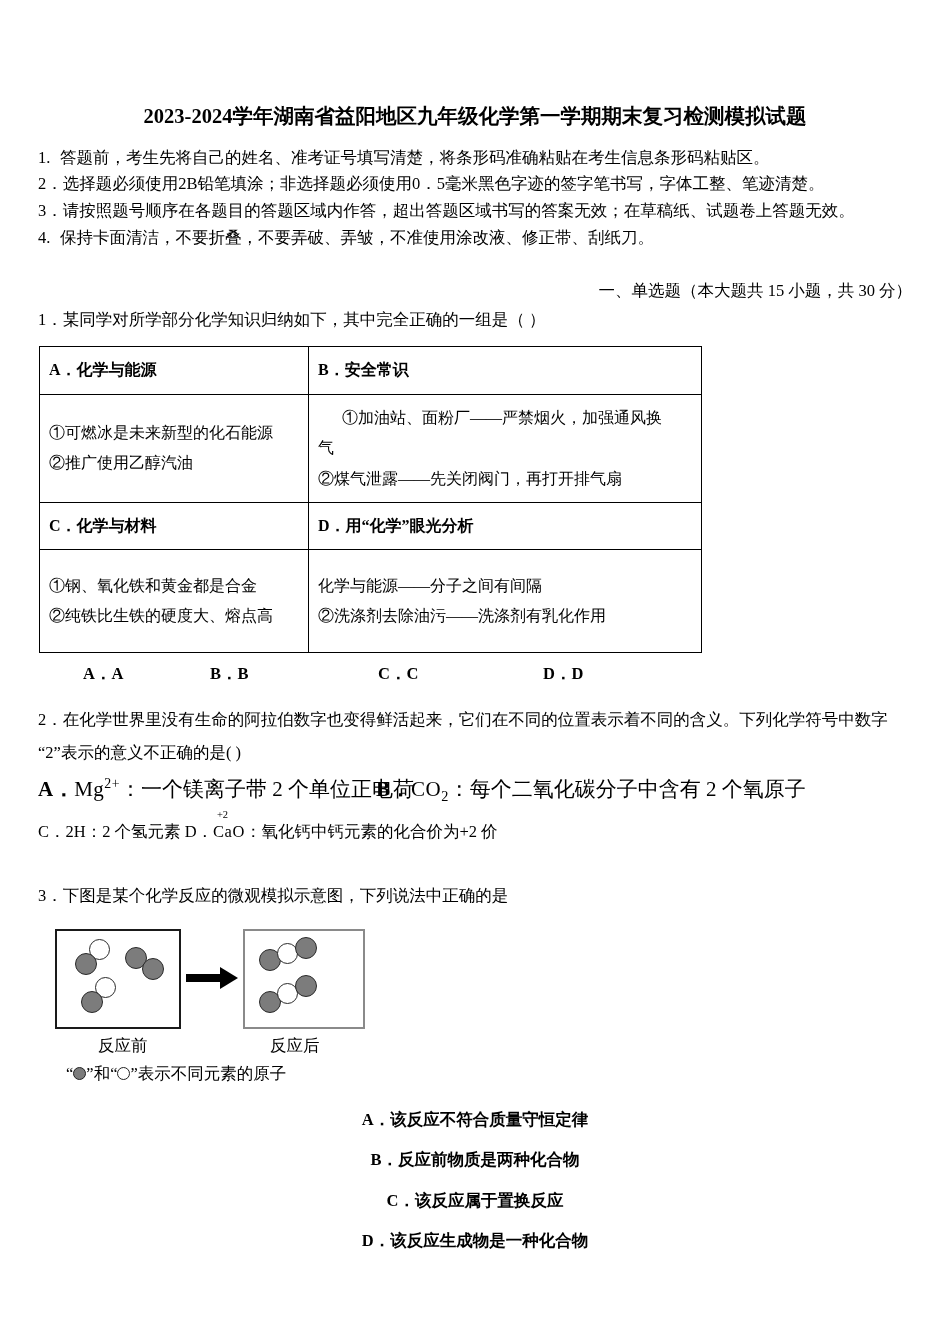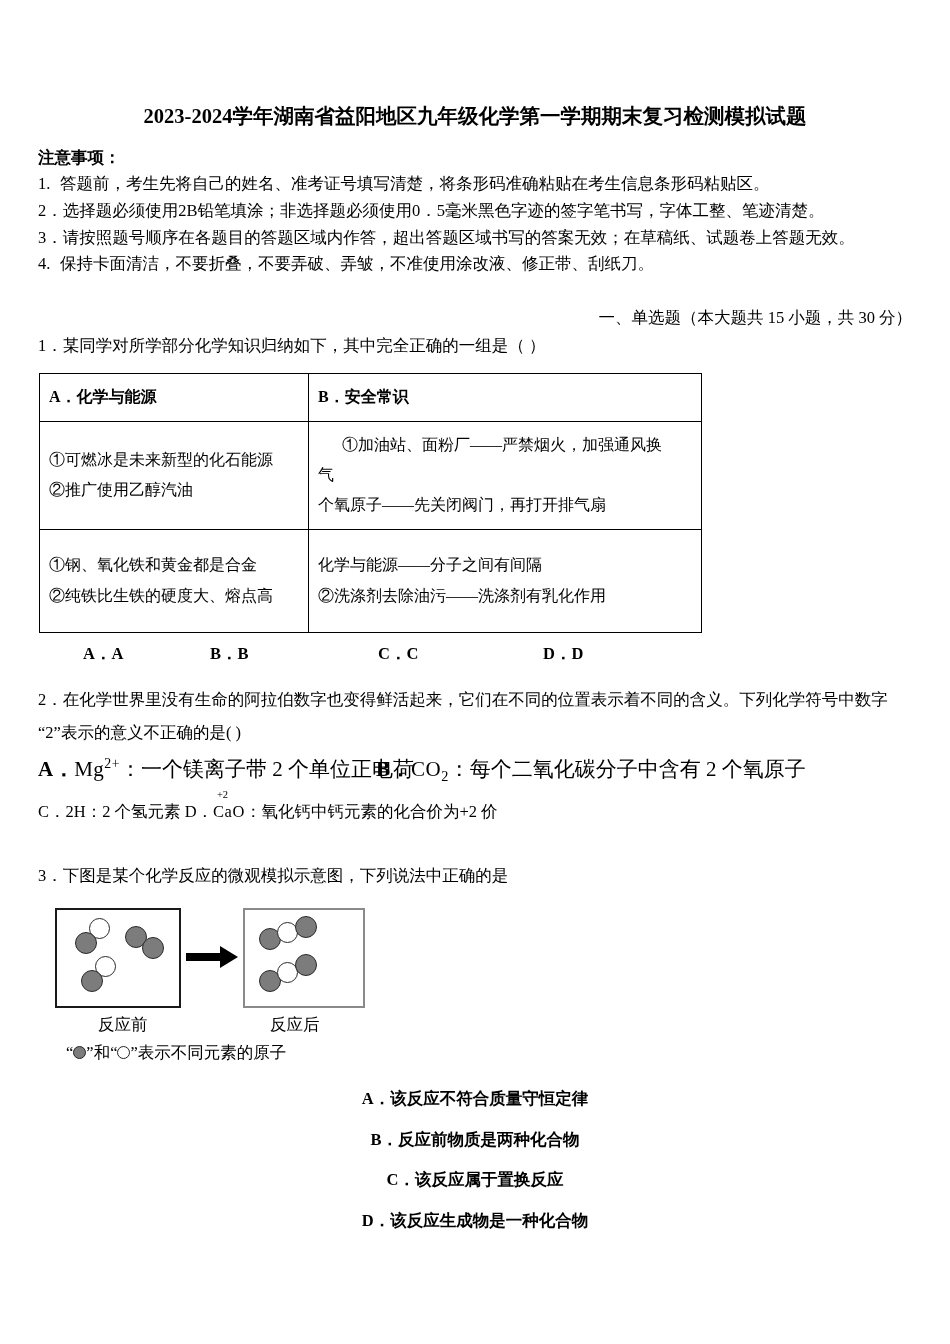--- a/index.html
+++ b/index.html
@@ -255,21 +255,20 @@
   .q3-opt .txt { font-weight: bold; }
 </style>
 </head>
 <body>
 
 <div class="page">
 
   <div class="doc-title">2023-2024学年湖南省益阳地区九年级化学第一学期期末复习检测模拟试题</div>
 
   <div class="notice">
-    <div class="notice-heading">注意事项：</div>
     <div class="notice-line">
       <span class="notice-num">1.</span><span>答题前，考生先将自己的姓名、准考证号填写清楚，将条形码准确粘贴在考生信息条形码粘贴区。</span>
     </div>
     <div class="notice-line">
       <span class="notice-num">2．</span><span>选择题必须使用2B铅笔填涂；非选择题必须使用0．5毫米黑色字迹的签字笔书写，字体工整、笔迹清楚。</span>
     </div>
     <div class="notice-line">
       <span class="notice-num">3．</span><span>请按照题号顺序在各题目的答题区域内作答，超出答题区域书写的答案无效；在草稿纸、试题卷上答题无效。</span>
     </div>
     <div class="notice-line">
@@ -288,22 +287,26 @@
       <td class="col-b hdr-cell">B．安全常识</td>
     </tr>
     <tr>
       <td class="col-a body-cell">
         <span class="item">①可燃冰是未来新型的化石能源</span>
         <span class="item">②推广使用乙醇汽油</span>
       </td>
       <td class="col-b body-cell">
         <span class="item indent-item">①加油站、面粉厂——严禁烟火，加强通风换</span>
         <span class="item">气</span>
-        <span class="item">个氧原子——先关闭阀门，再打开排气扇</span>
+        <span class="item">②煤气泄露——先关闭阀门，再打开排气扇</span>
       </td>
+    </tr>
+    <tr>
+      <td class="col-a hdr-cell">C．化学与材料</td>
+      <td class="col-b hdr-cell">D．用“化学”眼光分析</td>
     </tr>
     <tr>
       <td class="col-a body-cell">
         <span class="item">①钢、氧化铁和黄金都是合金</span>
         <span class="item">②纯铁比生铁的硬度大、熔点高</span>
       </td>
       <td class="col-b body-cell">
         <span class="item">化学与能源——分子之间有间隔</span>
         <span class="item">②洗涤剂去除油污——洗涤剂有乳化作用</span>
       </td>

